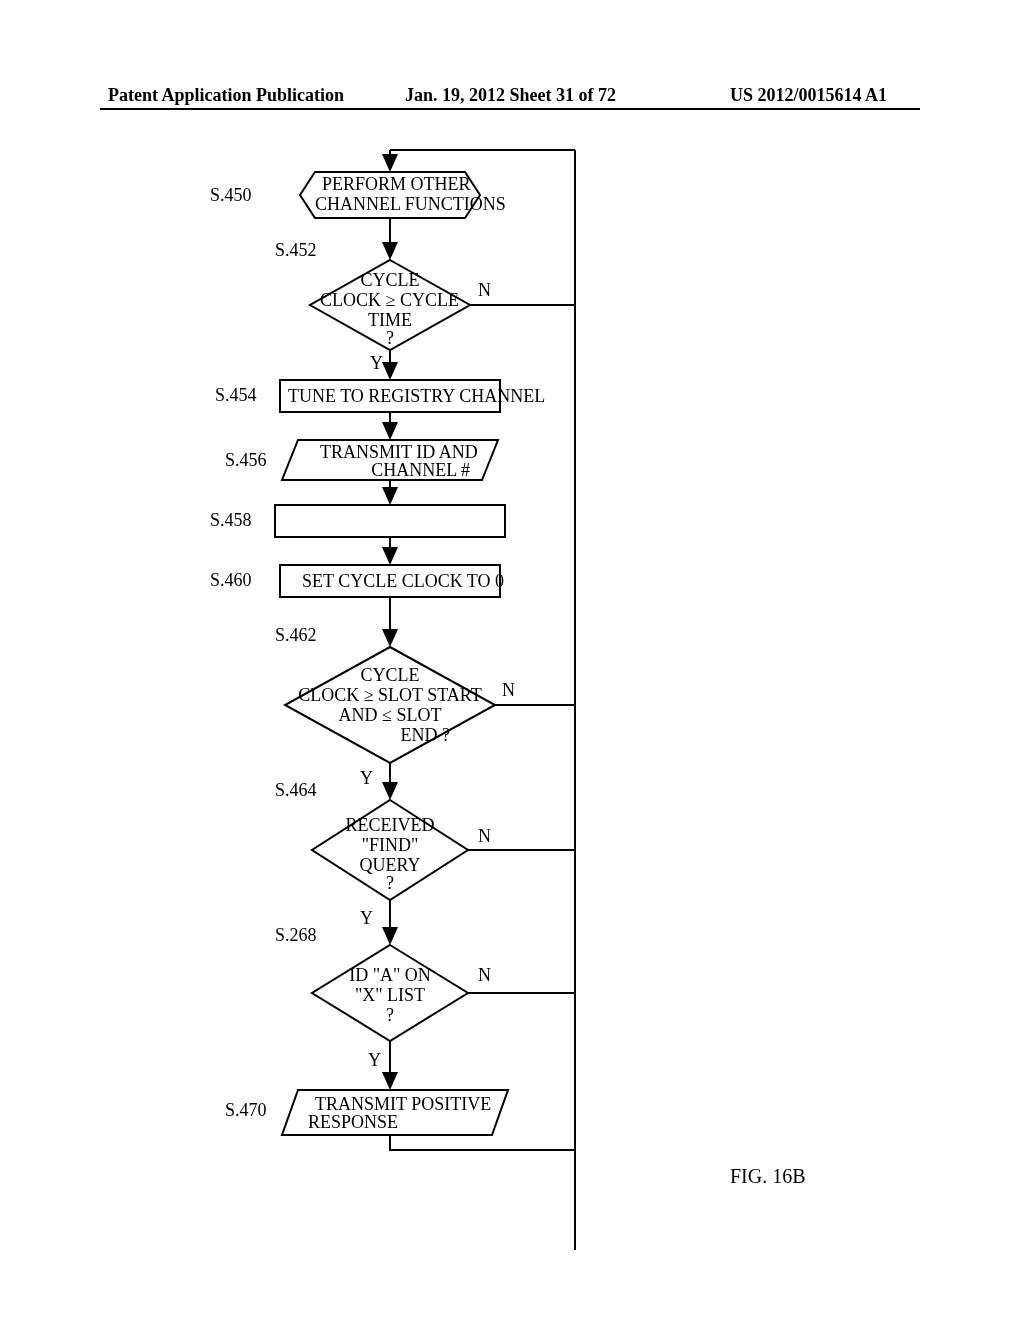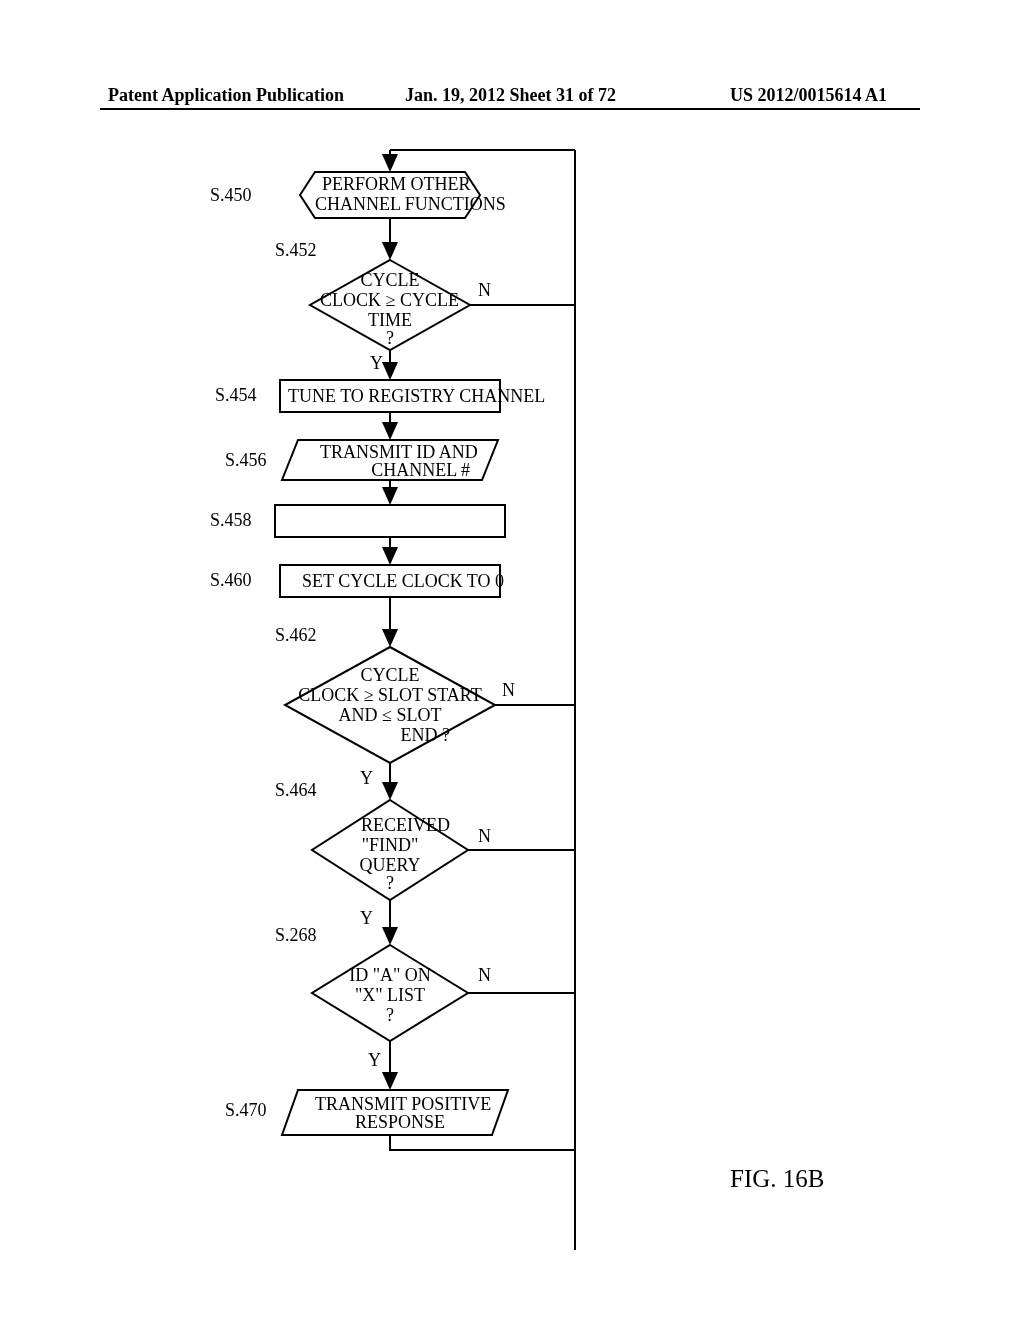--- a/index.html
+++ b/index.html
@@ -41,21 +41,21 @@
     white-space: nowrap;
   }
   .yn {
     position: absolute;
     font-size: 18px;
   }
   .fig {
     position: absolute;
     top: 1165px;
     left: 730px;
-    font-size: 25px;
+    font-size: 20px;
   }
   svg { overflow: visible; }
 </style>
 </head>
 <body>
 
 <div class="header">
   <span style="left:108px">Patent Application Publication</span>
   <span style="left:405px">Jan. 19, 2012   Sheet 31 of 72</span>
   <span style="left:730px">US 2012/0015614 A1</span>
@@ -148,34 +148,34 @@
   <div class="label" style="left:55px; top:475px">S.462</div>
   <div class="label" style="left:110px; top:515px; width:120px; text-align:center">CYCLE</div>
   <div class="label" style="left:75px; top:535px; width:190px; text-align:center">CLOCK ≥ SLOT START</div>
   <div class="label" style="left:95px; top:555px; width:150px; text-align:center">AND ≤ SLOT</div>
   <div class="label" style="left:110px; top:575px; width:120px; text-align:right">END ?</div>
   <div class="yn" style="left:282px; top:530px">N</div>
   <div class="yn" style="left:140px; top:618px">Y</div>
 
   
   <div class="label" style="left:55px; top:630px">S.464</div>
-  <div class="label" style="left:110px; top:665px; width:120px; text-align:right">RECEIVED</div>
+  <div class="label" style="left:110px; top:665px; width:120px; text-align:center">RECEIVED</div>
   <div class="label" style="left:110px; top:685px; width:120px; text-align:center">"FIND"</div>
   <div class="label" style="left:110px; top:705px; width:120px; text-align:center">QUERY</div>
   <div class="label" style="left:110px; top:723px; width:120px; text-align:center">?</div>
   <div class="yn" style="left:258px; top:676px">N</div>
   <div class="yn" style="left:140px; top:758px">Y</div>
 
   
   <div class="label" style="left:55px; top:775px">S.268</div>
   <div class="label" style="left:110px; top:815px; width:120px; text-align:center">ID "A" ON</div>
   <div class="label" style="left:110px; top:835px; width:120px; text-align:center">"X" LIST</div>
   <div class="label" style="left:110px; top:855px; width:120px; text-align:center">?</div>
   <div class="yn" style="left:258px; top:815px">N</div>
   <div class="yn" style="left:148px; top:900px">Y</div>
 
   
   <div class="label" style="left:5px; top:950px">S.470</div>
   <div class="label" style="left:95px; top:944px; text-align:center; width:170px">TRANSMIT POSITIVE</div>
-  <div class="label" style="left:95px; top:962px; text-align:center; width:170px">RESPONSE</div>
+  <div class="label" style="left:88px; top:962px; width:170px">RESPONSE</div>
 </div>
 
 <div class="fig">FIG. 16B</div>
 
 </body></html>

